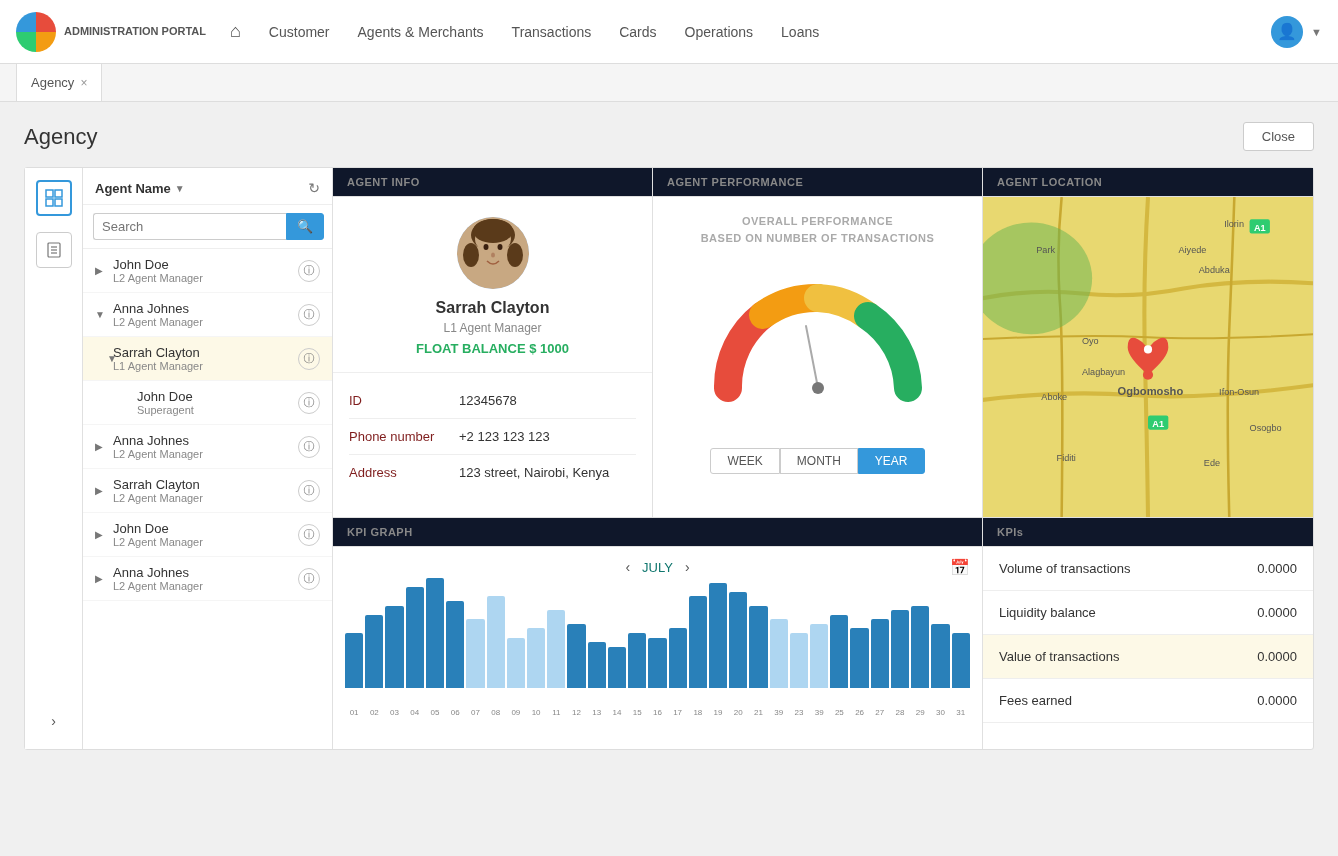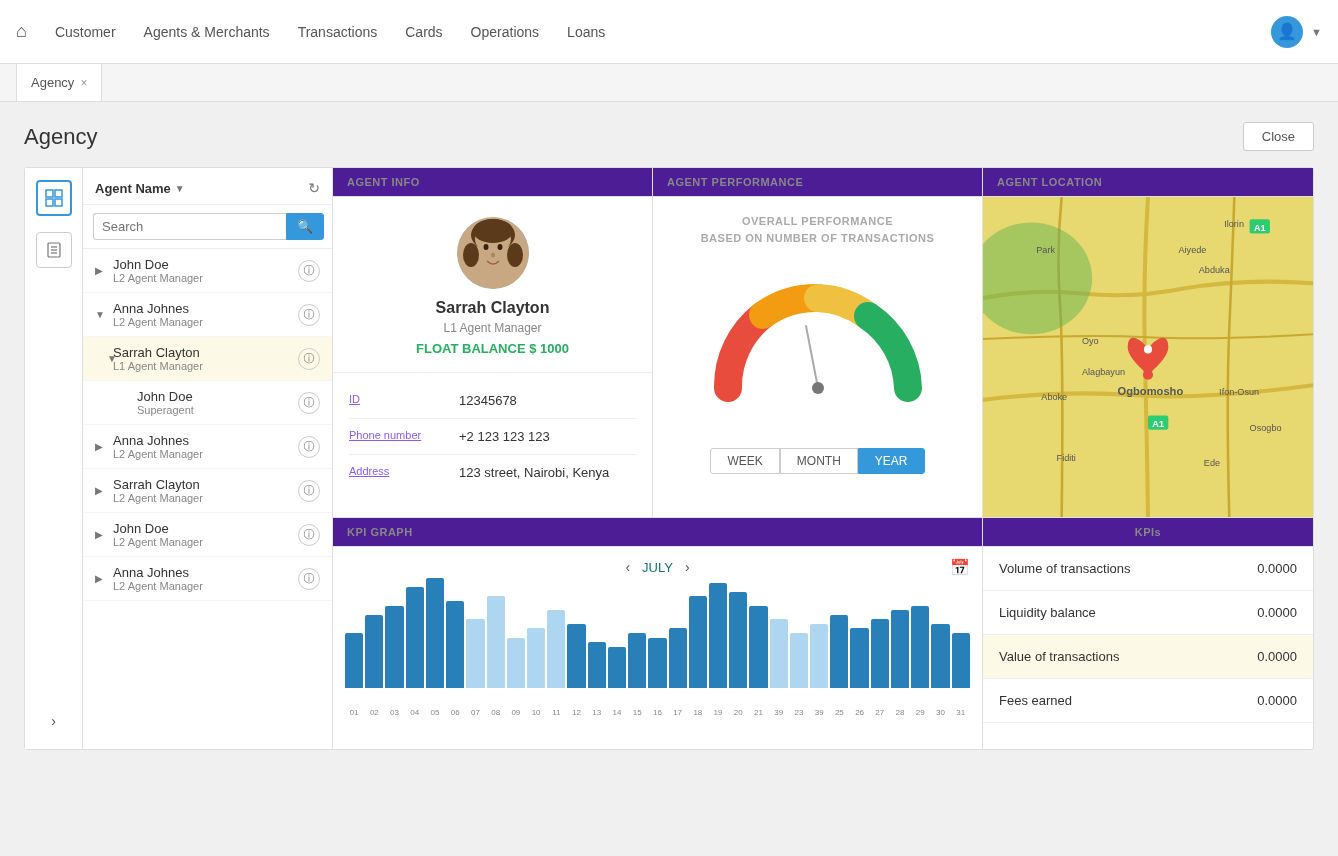--- a/index.html
+++ b/index.html
@@ -174,21 +174,21 @@
 
     .top-panels { display: flex; border-bottom: 1px solid #e0e0e0; }
 
     
     .agent-info-panel {
       width: 320px;
       border-right: 1px solid #e0e0e0;
       padding: 0;
     }
     .panel-header {
-      background: #4c1d95;
+      background: #0f172a;
       padding: 8px 14px;
       font-size: 11px;
       font-weight: 600;
       color: #888;
       letter-spacing: 0.5px;
       border-bottom: 1px solid #e0e0e0;
     }
     .agent-profile {
       display: flex; flex-direction: column; align-items: center;
       padding: 20px 16px 16px;
@@ -205,21 +205,21 @@
     .agent-full-role { font-size: 12px; color: #888; margin-bottom: 6px; }
     .agent-float { font-size: 13px; font-weight: 600; color: #27ae60; }
 
     .agent-details { padding: 10px 16px; }
     .detail-row {
       display: flex; align-items: flex-start;
       padding: 10px 0;
       border-bottom: 1px solid #eee;
     }
     .detail-row:last-child { border-bottom: none; }
-    .detail-label { width: 110px; color: #8b5cf6; font-size: 11px; font-weight: 500; text-decoration: underline; }
+    .detail-label { width: 110px; color: #7f1d1d; font-size: 13px; font-weight: 500; }
     .detail-value { flex: 1; color: #333; font-size: 13px; }
 
     
     .agent-perf-panel {
       width: 330px;
       border-right: 1px solid #e0e0e0;
     }
     .perf-content {
       display: flex; flex-direction: column; align-items: center;
       padding: 16px;
@@ -264,35 +264,39 @@
     .cal-icon { position: absolute; right: 0; color: #777; font-size: 16px; cursor: pointer; }
 
     .bar-chart { display: flex; align-items: flex-end; gap: 2px; height: 150px; padding-bottom: 20px; position: relative; }
     .bar-col { display: flex; flex-direction: column; align-items: center; flex: 1; }
     .bar { width: 100%; border-radius: 2px 2px 0 0; min-width: 8px; }
     .bar.dark { background: #2980b9; }
     .bar.light { background: #aed6f1; }
     .bar-label { font-size: 8px; color: #888; margin-top: 20px; }
 
     
-    .kpi-values-panel { width: 330px; text-align: center; }
+    .kpi-values-panel { width: 330px; }
     .kpi-values-content { padding: 0; }
     .kpi-row {
       display: flex; justify-content: space-between; align-items: center;
       padding: 14px 16px;
       border-bottom: 1px solid #eee;
     }
     .kpi-row.highlighted { background: #fdf9e7; }
     .kpi-name { font-size: 13px; color: #333; }
     .kpi-value { font-size: 13px; color: #333; }
   </style>
 </head>
 <body>
 
 <nav class="top-nav">
+  <div class="logo-area">
+    <div class="logo-circle"></div>
+    <div class="logo-text">ADMINISTRATION PORTAL</div>
+  </div>
   <div class="nav-links">
     <span class="nav-home">⌂</span>
     <a class="nav-link">Customer</a>
     <a class="nav-link">Agents &amp; Merchants</a>
     <a class="nav-link">Transactions</a>
     <a class="nav-link">Cards</a>
     <a class="nav-link">Operations</a>
     <a class="nav-link">Loans</a>
   </div>
   <div class="nav-right">

